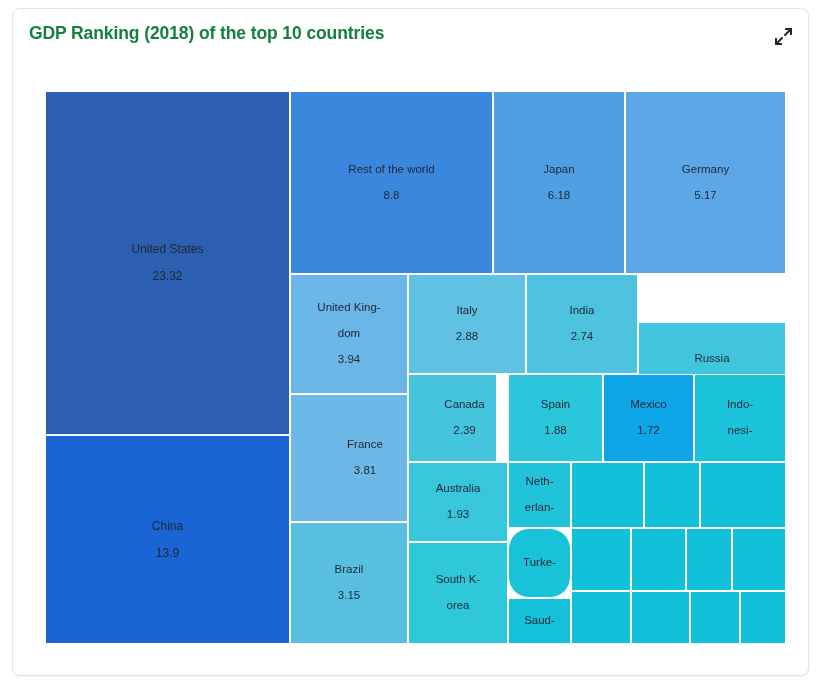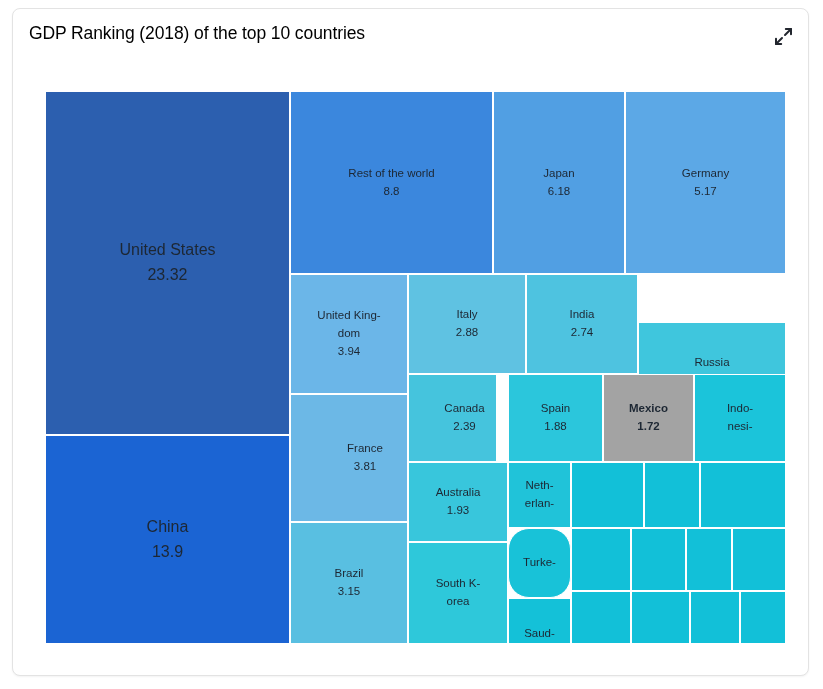--- a/index.html
+++ b/index.html
@@ -26,22 +26,22 @@
     border: 1px solid #e3e3e3;
     border-radius: 8px;
     box-sizing: border-box;
     box-shadow: 0 1px 2px rgba(0,0,0,0.05);
   }
   .card-title {
     position: absolute;
     left: 16px;
     top: 14px;
     font-size: 17.5px;
-    font-weight: normal;
-    color: #000000;
+    font-weight: bold;
+    color: #15803d;
     letter-spacing: -0.1px;
     white-space: nowrap;
   }
   .expand-btn {
     position: absolute;
     right: 10px;
     top: 12px;
     width: 30px;
     height: 30px;
     display: flex;
@@ -64,37 +64,38 @@
   .tile {
     position: absolute;
     box-sizing: border-box;
     border: 1.5px solid #ffffff;
     display: flex;
     flex-direction: column;
     align-items: center;
     justify-content: center;
     overflow: hidden;
     cursor: pointer;
+    gap: 8px;
   }
   .tile .lbl {
     font-size: 11.5px;
     color: #1d2733;
     line-height: 1.55;
     text-align: center;
     max-width: 100%;
     padding: 0 3px;
     box-sizing: border-box;
     word-break: break-all;
   }
   .tile .val {
     font-size: 11.5px;
     color: #1d2733;
     line-height: 1.55;
   }
-  .tile.big .lbl, .tile.big .val { font-size: 16px; }
+  .tile.big .lbl, .tile.big .val { font-size: 12px; }
 </style>
 </head>
 <body>
 
 <div id="root">
   <div class="card">
 
     <div class="card-title">GDP Ranking (2018) of the top 10 countries</div>
 
     <button class="expand-btn">
@@ -179,40 +180,40 @@
       <div class="tile" style="left:363px; top:451px; width:100px; height:102px; background:#2ec8da;">
         <div class="lbl">South K-</div>
         <div class="lbl">orea</div>
       </div>
 
       <div class="tile" style="left:463px; top:283px; width:95px; height:88px; background:#2bc6dc;">
         <div class="lbl">Spain</div>
         <div class="val">1.88</div>
       </div>
 
-      <div class="tile" style="left:558px; top:283px; width:91px; height:88px; background:#a3a3a3;font-weight:bold;">
+      <div class="tile" style="left:558px; top:283px; width:91px; height:88px; background:#0ea5e9;">
         <div class="lbl">Mexico</div>
         <div class="val">1.72</div>
       </div>
 
       <div class="tile" style="left:649px; top:283px; width:92px; height:88px; background:#1bc4da;">
         <div class="lbl">Indo-</div>
         <div class="lbl">nesi-</div>
       </div>
 
       <div class="tile" style="left:463px; top:371px; width:63px; height:66px; background:#20c3d9;">
         <div class="lbl">Neth-</div>
         <div class="lbl">erlan-</div>
       </div>
 
       <div class="tile" style="left:463px; top:437px; width:63px; height:70px; background:#18c2d8;border-radius:21px;">
         <div class="lbl">Turke-</div>
       </div>
 
-      <div class="tile" style="left:463px; top:507px; width:63px; height:46px; background:#14c1d8;justify-content:flex-end;">
+      <div class="tile" style="left:463px; top:507px; width:63px; height:46px; background:#14c1d8;">
         <div class="lbl">Saud-</div>
       </div>
 
       <div class="tile" style="left:526px; top:371px; width:73px; height:66px; background:#12c0d8;"></div>
       <div class="tile" style="left:599px; top:371px; width:56px; height:66px; background:#12c0d8;"></div>
       <div class="tile" style="left:655px; top:371px; width:86px; height:66px; background:#12c0d8;"></div>
 
       <div class="tile" style="left:526px; top:437px; width:60px; height:63px; background:#12c0d8;"></div>
       <div class="tile" style="left:586px; top:437px; width:55px; height:63px; background:#12c0d8;"></div>
       <div class="tile" style="left:641px; top:437px; width:46px; height:63px; background:#12c0d8;"></div>

